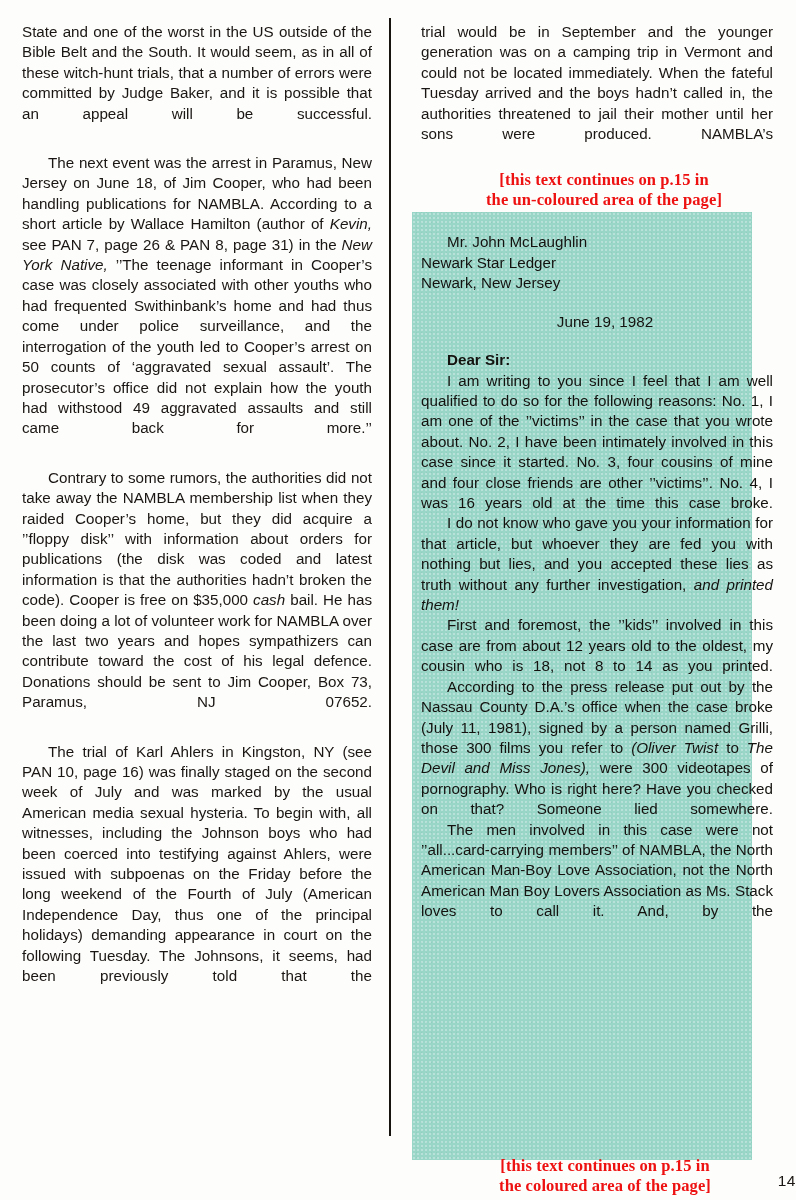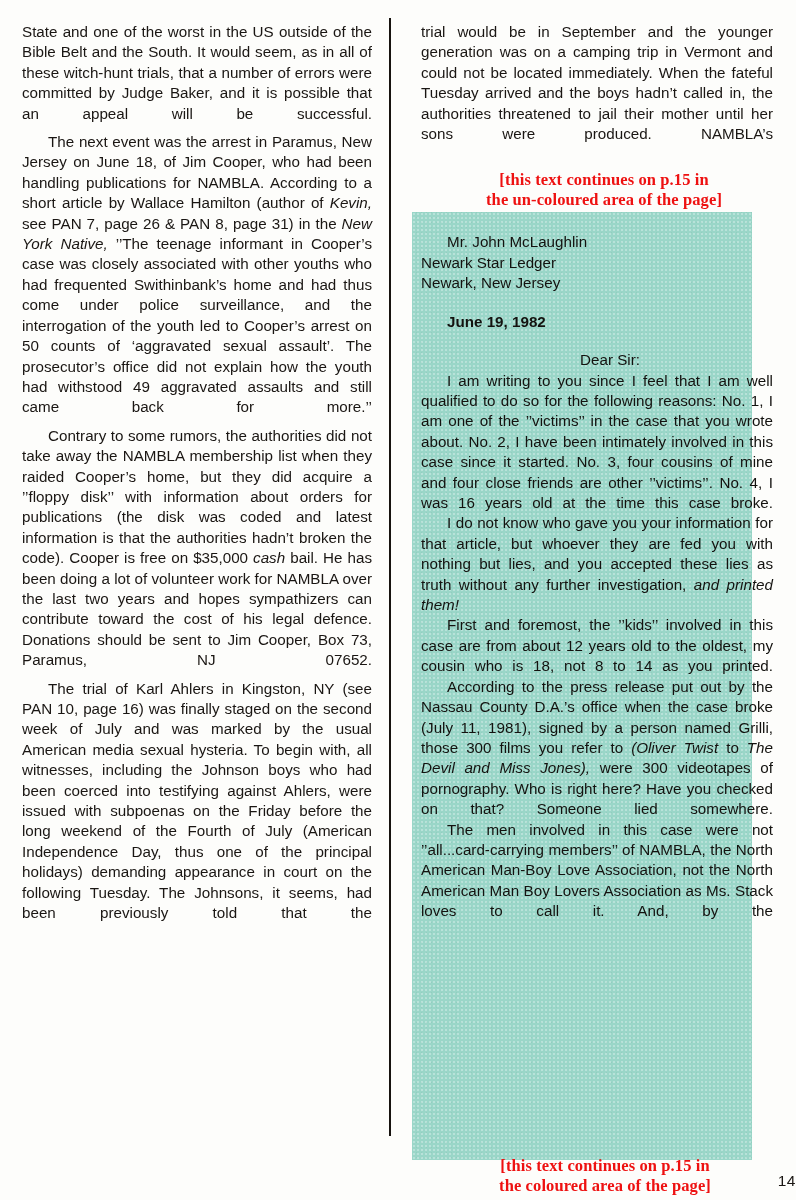--- a/index.html
+++ b/index.html
@@ -45,21 +45,21 @@
   }
 
   .col p {
     margin: 0 0 0 0;
     text-indent: 26px;
   }
   .col p.no-indent {
     text-indent: 0;
   }
   .col p + p {
-    margin-top: 8px;
+    margin-top: 29px;
   }
 
   
   .jz {
     text-align-last: justify;
   }
 
   em, i {
     font-style: italic;
   }
@@ -103,30 +103,30 @@
     margin: 0;
     text-indent: 26px;
   }
   .addr {
     text-align: left;
     text-indent: 0;
     white-space: pre-line;
     line-height: 20.6px;
   }
   .date-line {
-    text-align: left;
+    text-align: center;
     text-indent: 0;
     margin-top: 18px !important;
     padding-right: 10px;
+  }
+  .salutation {
+    text-align: left;
+    text-indent: 0;
+    margin-top: 18px !important;
     font-weight: bold;
-  }
-  .salutation {
-    text-align: center;
-    text-indent: 0;
-    margin-top: 18px !important;
   }
 
   
   .annot {
     position: absolute;
     font-family: "Liberation Serif", serif;
     font-weight: bold;
     color: #ee1111;
     font-size: 16.5px;
     line-height: 19.5px;

